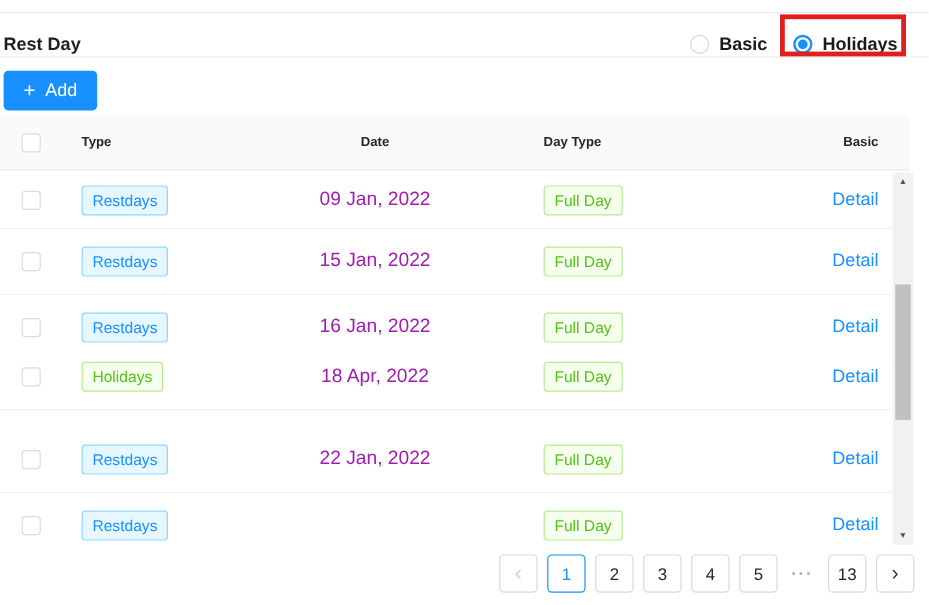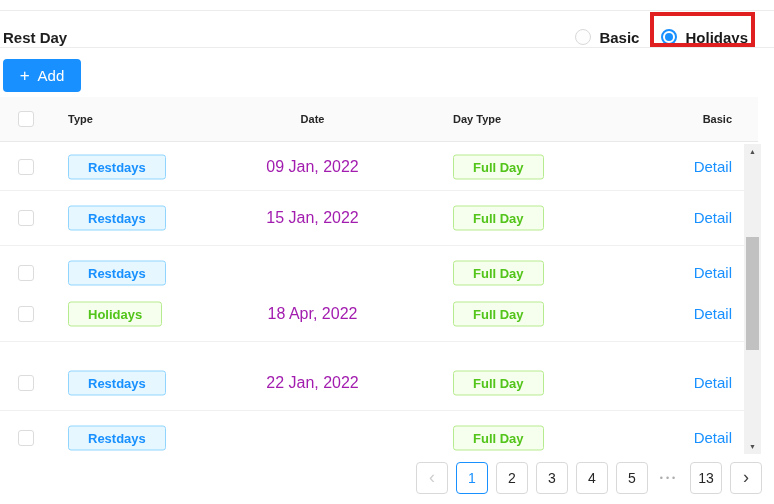--- a/index.html
+++ b/index.html
@@ -62,22 +62,22 @@
   .trow:nth-of-type(4) { top:144px; }
   .trow:nth-of-type(5) { top:213px; }
   .trow:nth-of-type(6) { top:268px; }
 
   .checkbox {
     appearance:none; -webkit-appearance:none;
     width:16px; height:16px; border:1px solid #dcdcdc; border-radius:3px;
     background:#fff; cursor:pointer; display:block;
   }
   .badge {
-    display:inline-block; padding:3px 19px; border-radius:3px;
-    font-size:13px; line-height:17px; border:1px solid transparent; white-space:nowrap;font-weight:bold;
+    display:inline-block; padding:3px 8px; border-radius:3px;
+    font-size:13px; line-height:17px; border:1px solid transparent; white-space:nowrap;
   }
   .badge[data-variant="blue"]  { background:#e6f7ff; border-color:#91d5ff; color:#1890ff; }
   .badge[data-variant="green"] { background:#f6ffed; border-color:#b7eb8f; color:#52c41a; }
   .cell-date { font-size:16px; color:#a21caf; }
   .detail-link { font-size:15px; color:#1890ff; text-decoration:none; cursor:pointer;margin-left:19px; }
 
   
   .scrollbar { position:absolute; left:744px; top:144px; width:17px; height:310px; background:#f1f1f1; }
   .scroll-btn {
     position:absolute; left:0; width:17px; height:15px;
@@ -163,20 +163,21 @@
       <span class="cell c-date cell-date">15 Jan, 2022</span>
       <span class="cell c-daytype badge" data-variant="green">Full Day</span>
       <span class="cell c-action"><a class="detail-link">Detail</a></span>
     </div>
 
     <div class="trow">
       <span class="cell c-check">
           <input type="checkbox" class="checkbox" style="">
         </span>
       <span class="cell c-type badge" data-variant="blue">Restdays</span>
+      <span class="cell c-date cell-date">16 Jan, 2022</span>
       <span class="cell c-daytype badge" data-variant="green">Full Day</span>
       <span class="cell c-action"><a class="detail-link">Detail</a></span>
     </div>
 
     <div class="trow">
       <span class="cell c-check">
           <input type="checkbox" class="checkbox" style="">
         </span>
       <span class="cell c-type badge" data-variant="green">Holidays</span>
       <span class="cell c-date cell-date">18 Apr, 2022</span>

